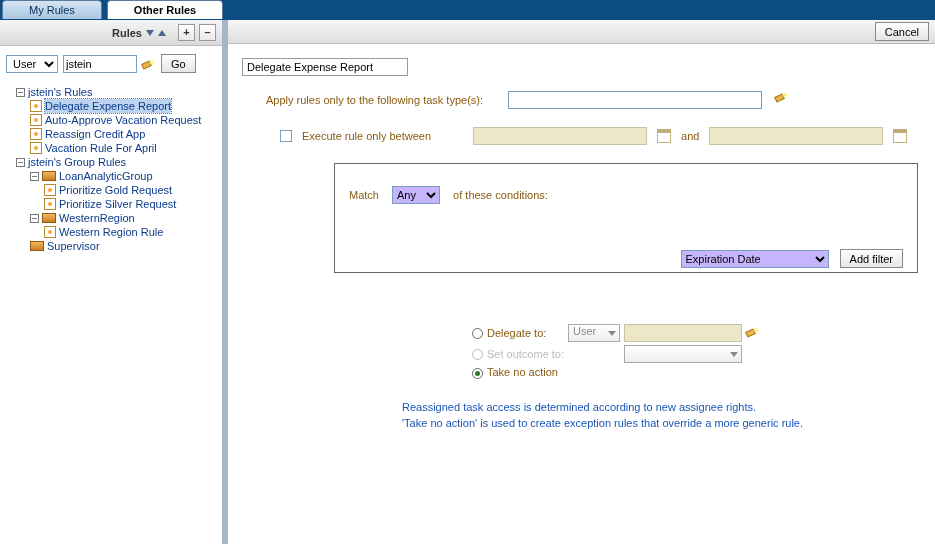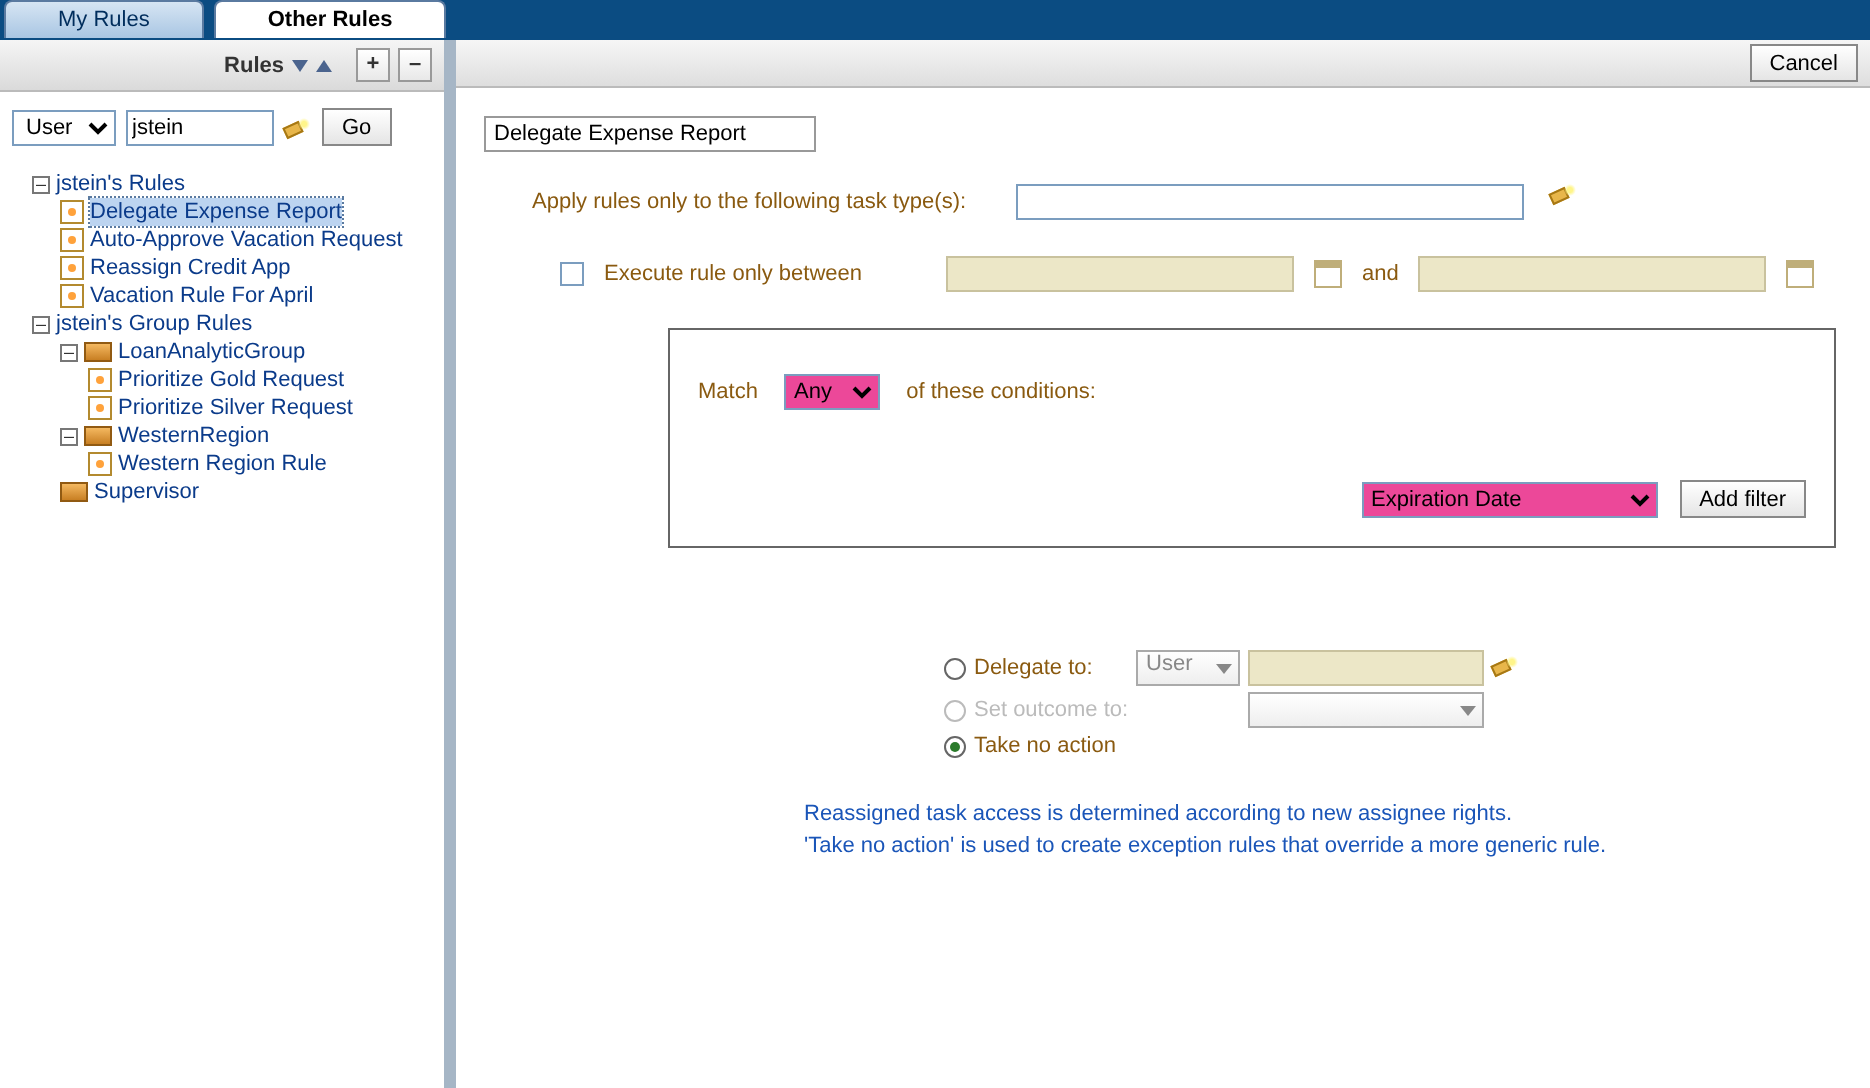--- a/index.html
+++ b/index.html
@@ -39,21 +39,21 @@
   .selected { background:#bcd4f0; outline:1px dotted #5a7aa0;}
 
   
   .right { flex:1; position:relative; background:#fff; overflow:auto;}
   .right-top { background:linear-gradient(#f6f6f6,#dedede); border-bottom:1px solid #bbb; height:24px; display:flex; justify-content:flex-end; align-items:center; padding:0 6px;}
   .content { padding: 14px 10px 10px 10px; }
   .ti { border:1px solid #999; padding:2px 4px; width:166px; }
   .brown { color:#8a5a10; }
   .idis { background:#ece7c7; border:1px solid #c9c29e; }
   .chk { width:12px;height:12px;border:1px solid #7b9dbf;display:inline-block;vertical-align:middle;}
-  .sel { border:1px solid #7b9dbf;background:#ec4899;height:18px;}
+  .sel { border:1px solid #7b9dbf;background:#c4b5fd;height:18px;}
   .cal{width:14px;height:14px;border:1px solid #bfae7a;background:#fff;position:relative;}
   .cal::before{content:"";position:absolute;top:0;left:0;right:0;height:3px;background:#bfae7a;}
   .match-box { border:1px solid #666; margin:18px 0 0 96px; width:584px; height:110px; position:relative; padding:22px 14px;}
   .radio{width:11px;height:11px;border:1px solid #666;border-radius:50%;display:inline-block;vertical-align:middle;margin-right:4px;position:relative;}
   .radio.sel-r::after{content:"";position:absolute;inset:2px;border-radius:50%;background:#2a7a2a;}
   .radio.dis{border-color:#bbb;}
   .disabled-txt{color:#bbb;}
   .disabled-sel{background:#eee;color:#999;border:1px solid #ccc;}
   .help-txt { color:#1a55b8; line-height:1.45; margin-top:18px; margin-left:164px;}
   .usel { border:1px solid #aaa; background:linear-gradient(#fff,#eee); height:18px; width:52px; color:#888; text-align:left; padding-left:4px; position:relative;}
@@ -166,21 +166,21 @@
         <span class="brown">and</span>
         <input class="idis" style="width: 174px; height: 18px;">
         <span class="cal"></span>
       </div>
 
       <div class="match-box">
         <span class="brown">Match</span>
         <select class="sel" style="width:48px;margin:0 10px;"><option>Any</option></select>
         <span class="brown">of these conditions:</span>
 
-        <div style="position:absolute; right:14px; bottom:14px;">
+        <div style="position:absolute; right:14px; bottom:4px;">
           <select class="sel" style="width:148px;"><option>Expiration Date</option></select>
           <button class="btn" style="margin-left:8px;">Add filter</button>
         </div>
       </div>
 
       <div style="margin-top:48px;margin-left:230px;">
         <table style="border-collapse:separate;border-spacing:4px 3px;">
           <tbody>
           <tr>
             <td><span class="radio"></span><span class="brown">Delegate to:</span></td>

